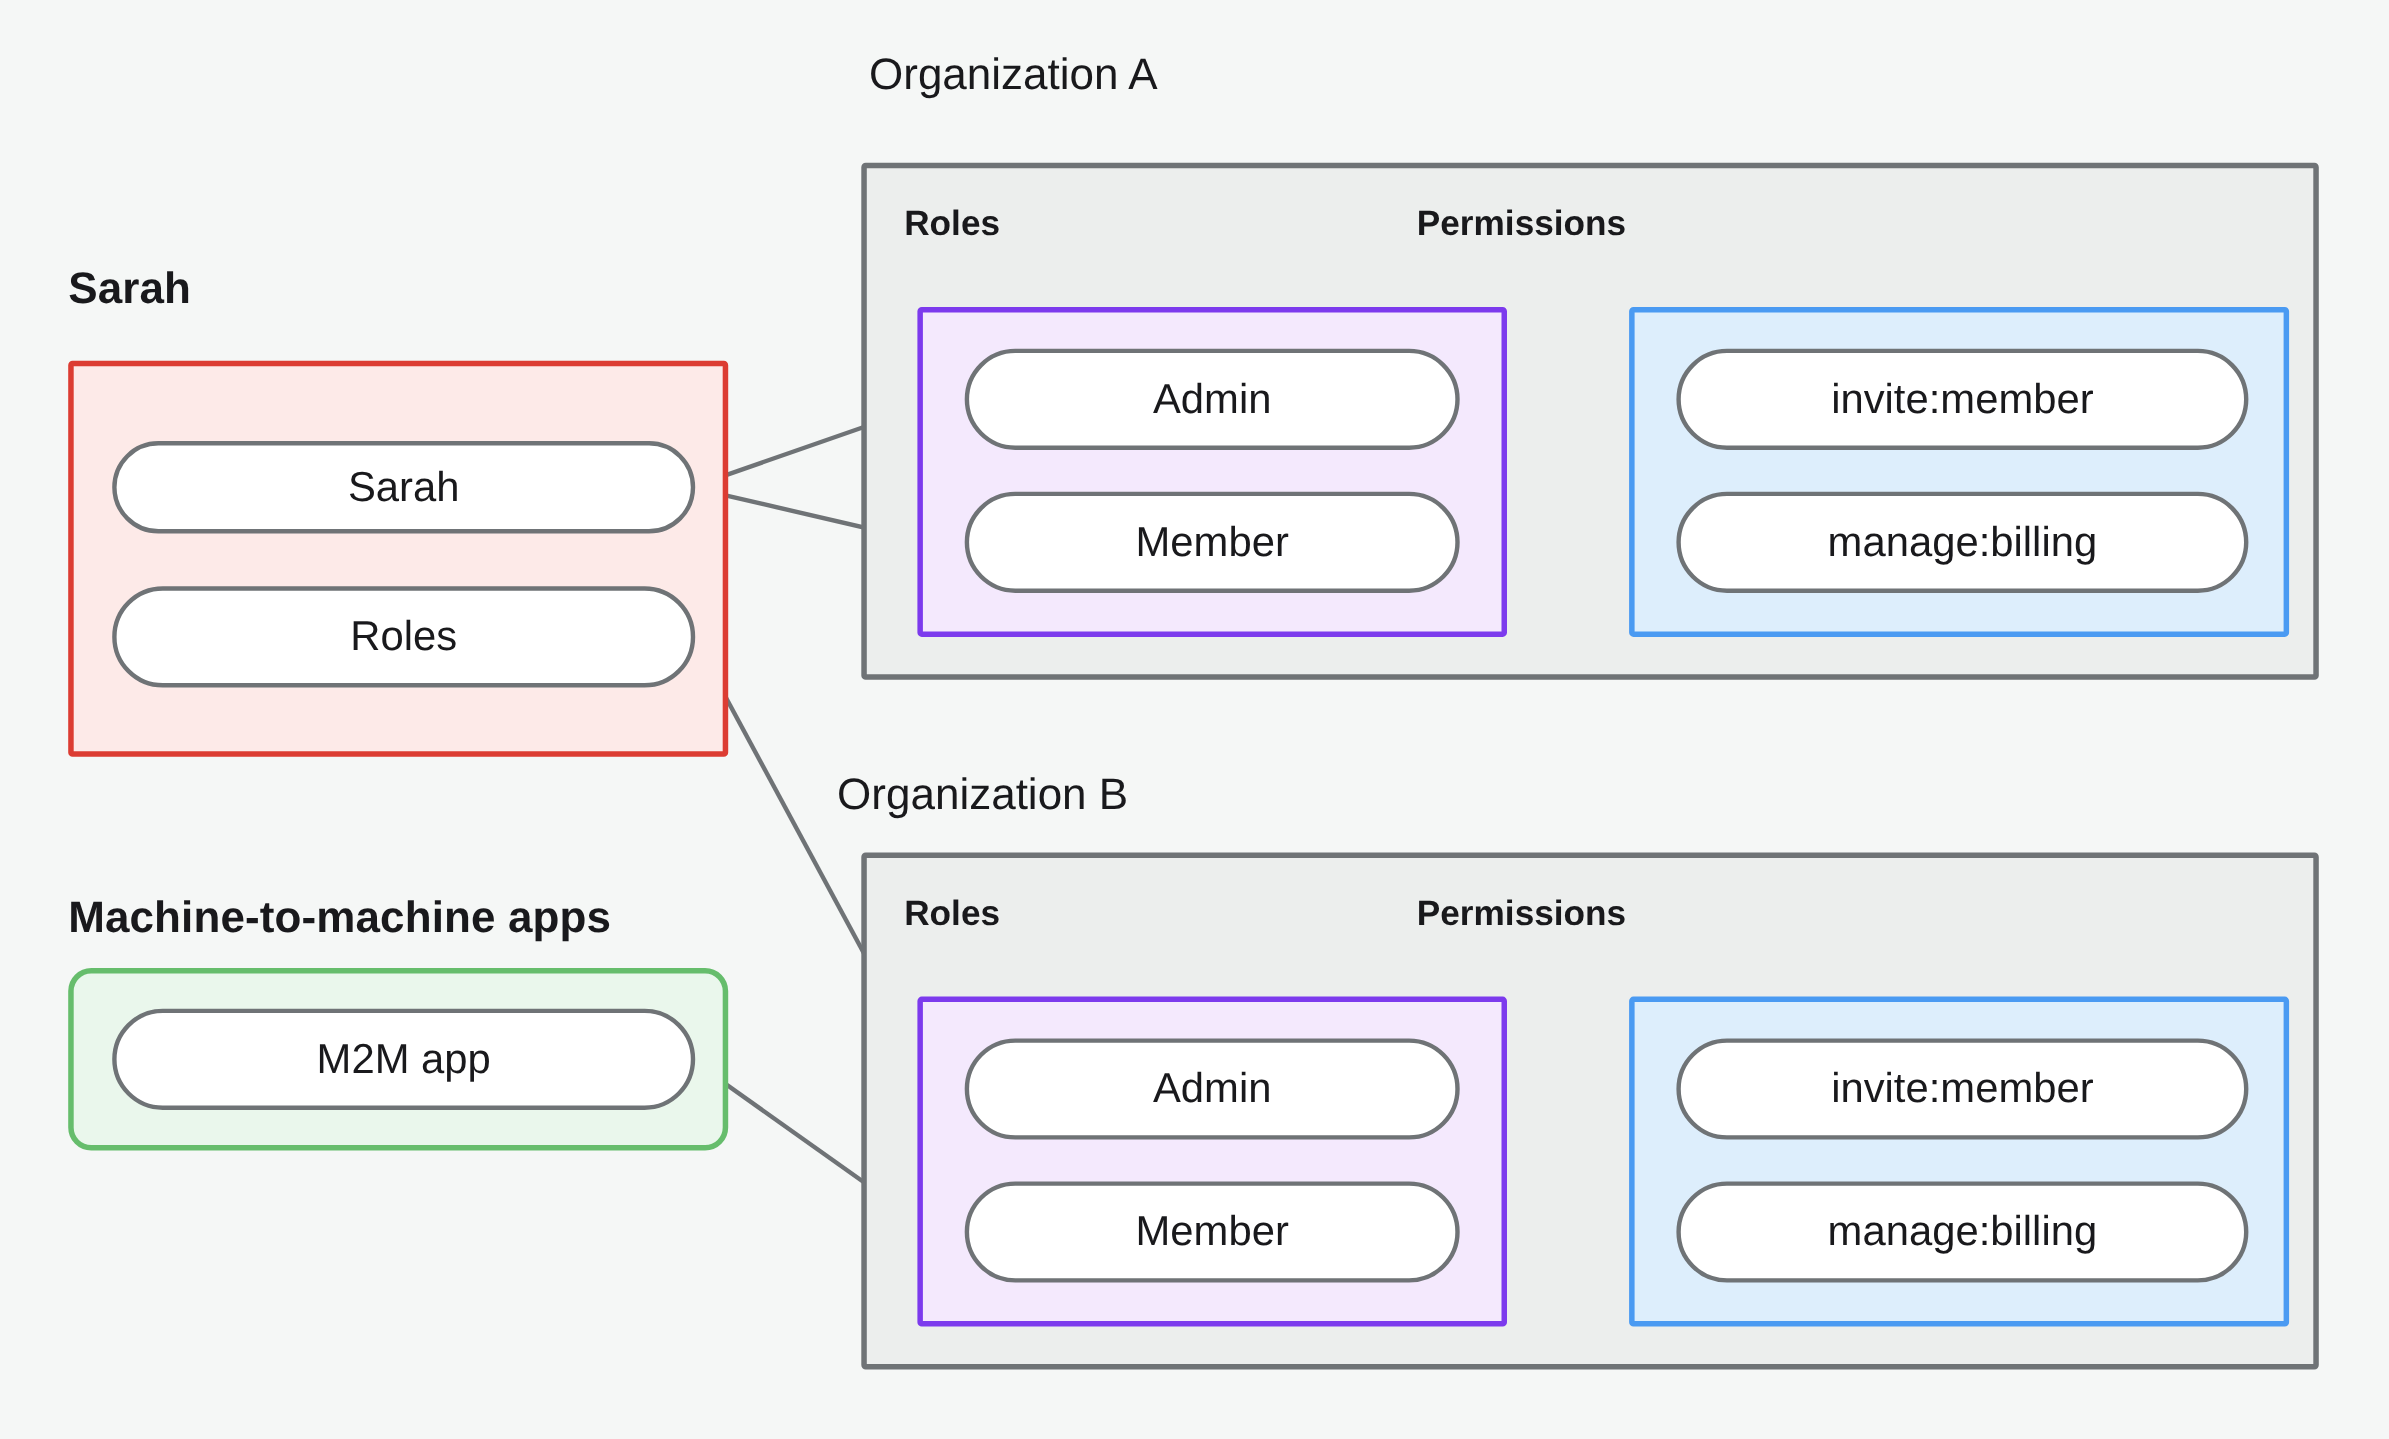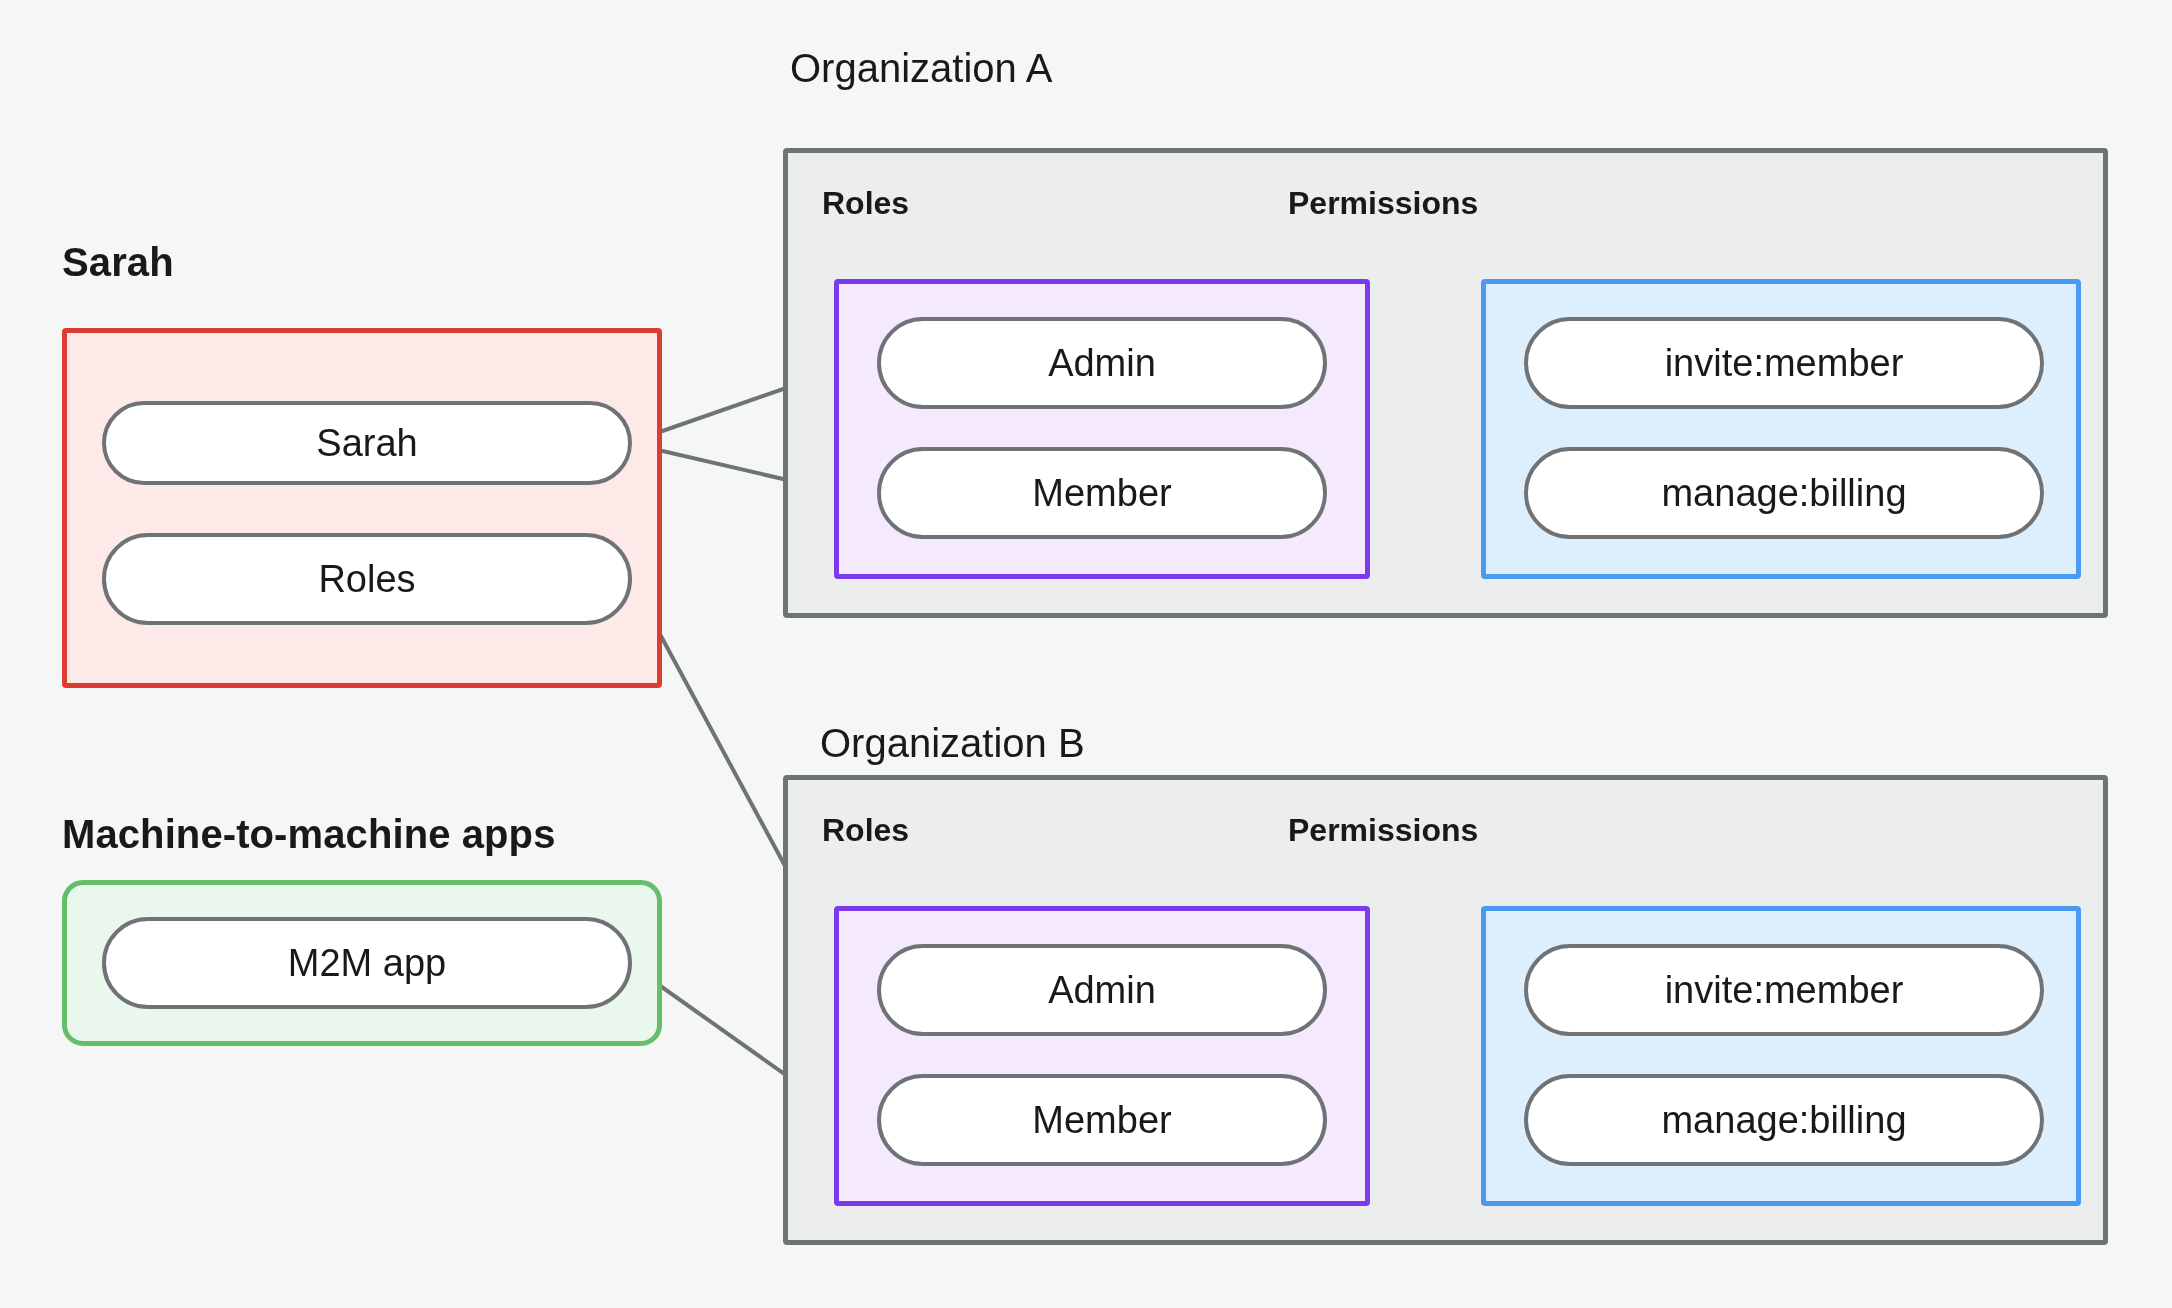--- a/index.html
+++ b/index.html
@@ -165,21 +165,21 @@
       <div class="pill" style="left:38px; top:33px; width:450px; height:92px;">Admin</div>
       <div class="pill" style="left:38px; top:163px; width:450px; height:92px;">Member</div>
     </div>
 
     <div class="box box-perms" style="left:693px; top:126px; width:600px; height:300px;">
       <div class="pill" style="left:38px; top:33px; width:520px; height:92px;">invite:member</div>
       <div class="pill" style="left:38px; top:163px; width:520px; height:92px;">manage:billing</div>
     </div>
   </div>
 
-  <div class="org-label" style="left:820px; top:700px;margin-top:21px;">Organization B</div>
+  <div class="org-label" style="left:761px; top:700px;">Organization B</div>
 
   <div class="box box-org" style="left:783px; top:775px; width:1325px; height:470px;">
 
     <div class="group-label" style="left:34px; top:32px;">Roles</div>
     <div class="group-label" style="left:500px; top:32px;">Permissions</div>
 
     <div class="box box-roles" style="left:34px; top:126px; width:536px; height:300px;">
       <div class="pill" style="left:38px; top:33px; width:450px; height:92px;">Admin</div>
       <div class="pill" style="left:38px; top:163px; width:450px; height:92px;">Member</div>
     </div>

